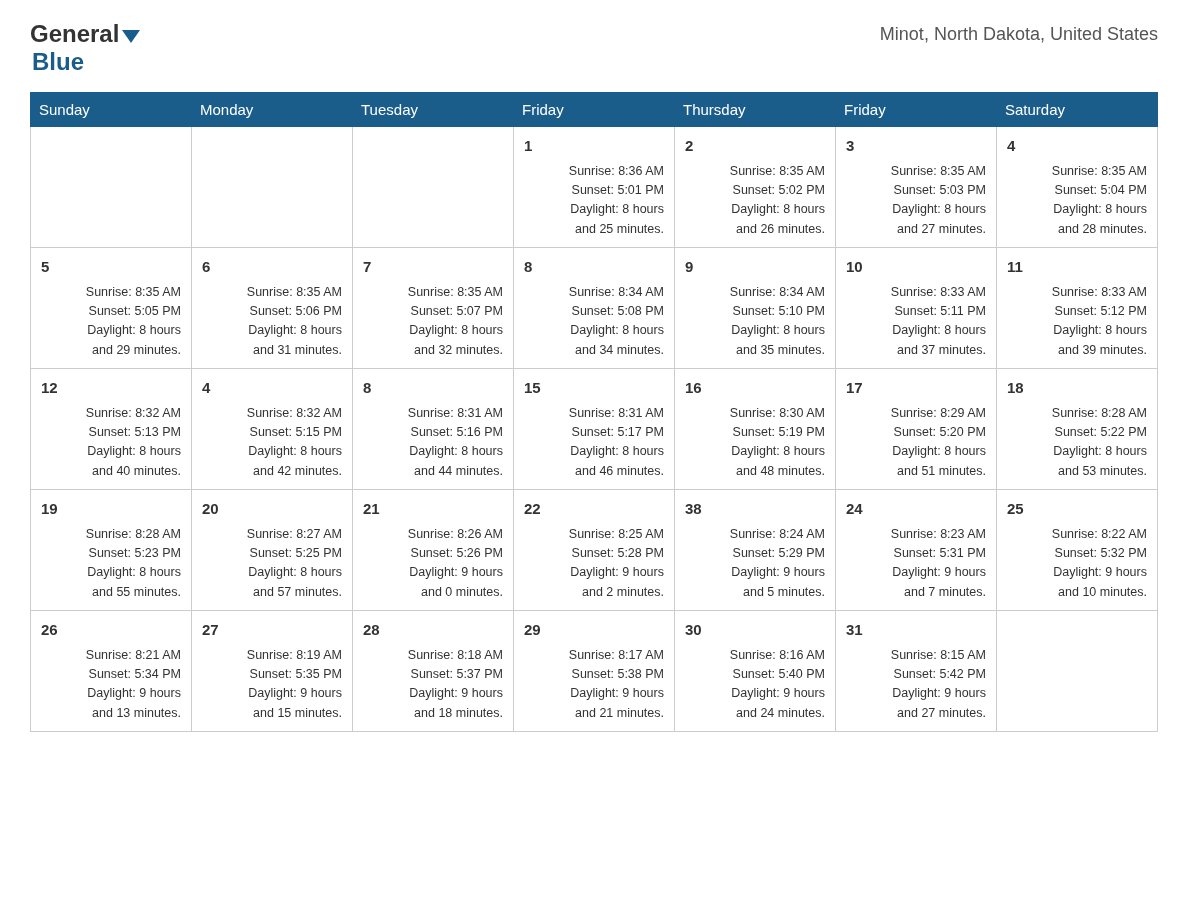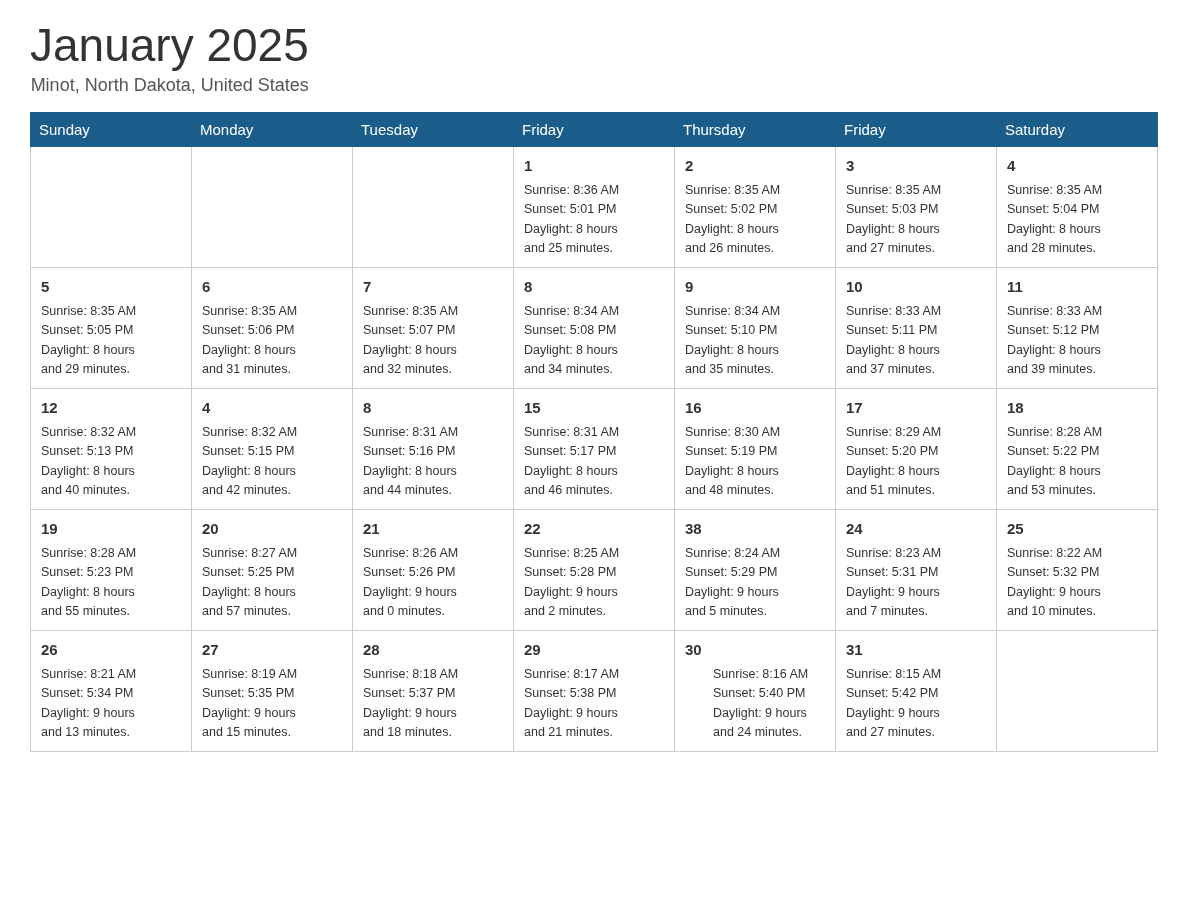--- a/index.html
+++ b/index.html
@@ -61,20 +61,21 @@
     }
     .day-num {
       font-size: 15px;
       font-weight: bold;
       margin-bottom: 4px;
     }
     .day-info {
       font-size: 12.5px;
       color: #333;
       line-height: 1.55;
+      text-align: right;
     }
     .logo-row {
       display: flex;
       align-items: center;
     }
     .logo-text-general {
       font-size: 24px;
       font-weight: bold;
       color: #333;
     }
@@ -94,22 +95,28 @@
       font-size: 24px;
       font-weight: bold;
       color: #1a5c8a;
       margin-left: 2px;
     }
   </style>
 </head>
 <body>
 
 <div class="header">
+  <div class="logo">
+    <div class="logo-row">
+      <span class="logo-text-general">General</span>
+      <span class="logo-arrow-down"></span>
+    </div>
+    <span class="logo-text-blue">Blue</span>
+  </div>
   <div class="title-section">
-    <div class="month-title">January 2025</div>
     <div class="location">Minot, North Dakota, United States</div>
   </div>
 </div>
 
 <table class="calendar">
   <thead>
     <tr>
     <th>Sunday</th>
         <th>Monday</th>
         <th>Tuesday</th>

